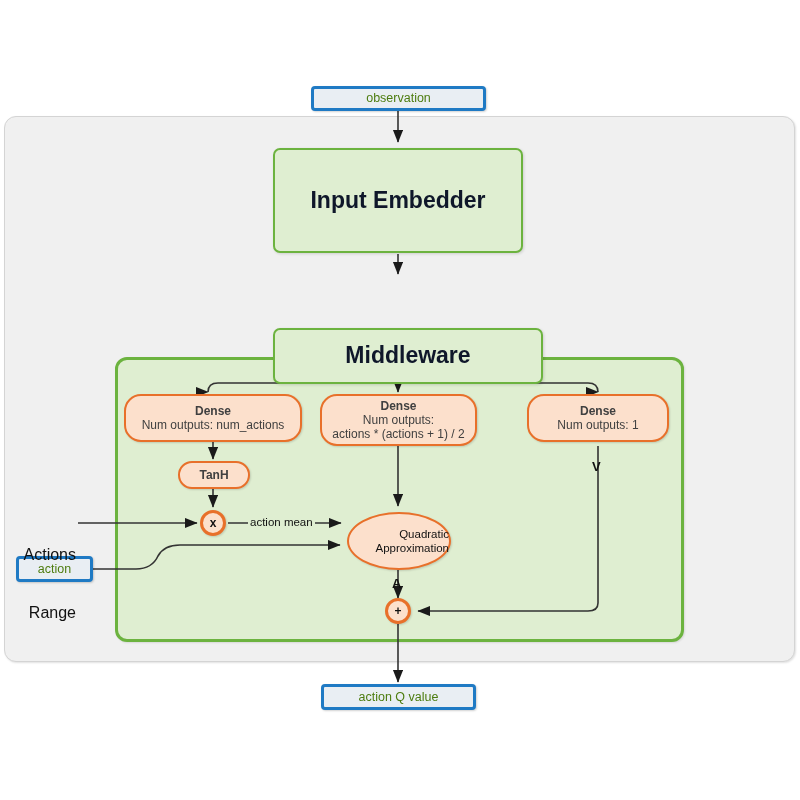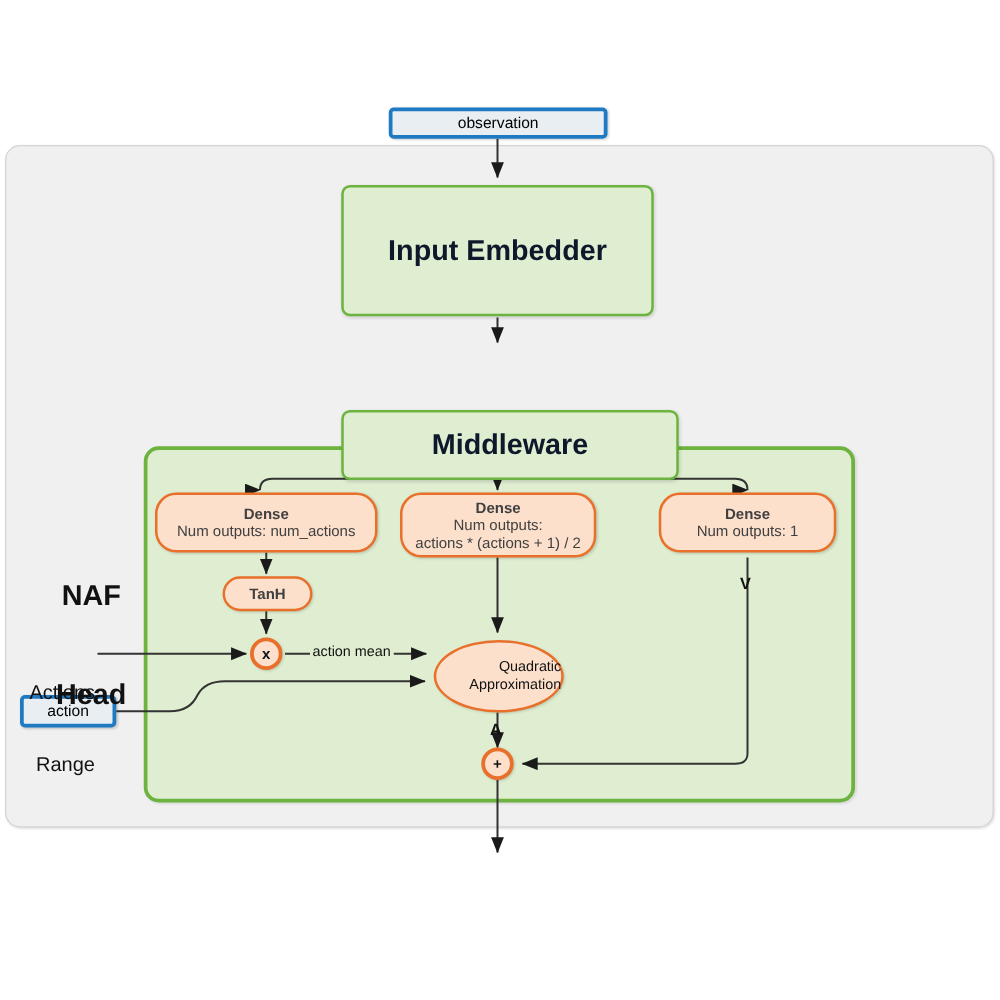--- a/index.html
+++ b/index.html
@@ -51,21 +51,21 @@
     border-radius: 12px;
     box-shadow: 1px 1px 2px rgba(0,0,0,0.10);
   }
 
   
   .io-box {
     background: #e9eef3;
     border: 3px solid #1f7ac4;
     border-radius: 4px;
     font-size: 12.5px;
-    color: #000000;
+    color: #4d7c0f;
     box-shadow: 1px 1px 2px rgba(0,0,0,0.18);
   }
 
   
   .green-box {
     background: #dfeed1;
     border: 2px solid #6cb33f;
     border-radius: 7px;
     font-size: 23px;
     font-weight: bold;
@@ -179,33 +179,32 @@
   </svg>
 
   <div class="node io-box" style="left:311px; top:86px; width:175px; height:25px;">
     <span>observation</span>
   </div>
 
   <div class="node io-box" style="left:16px; top:556px; width:77px; height:26px;">
     <span>action</span>
   </div>
 
+  <div class="node io-box" style="left:321px; top:684px; width:155px; height:26px;">
+    <span>action Q value</span>
+  </div>
 
   <div class="node green-box" style="left:273px; top:148px; width:250px; height:105px;">
     <span>Input Embedder</span>
   </div>
 
   <div class="node green-box" style="left:273px; top:280px; width:270px; height:56px;margin-top:48px;">
     <span>Middleware</span>
   </div>
 
-  <div class="label head-title" style="left:26px; top:410px; width:94px;">
-    <div>NAF</div>
-    <div>Head</div>
-  </div>
 
   <div class="node orange-box" style="left:124px; top:394px; width:178px; height:48px;">
     <div class="title">Dense</div>
     <div>Num outputs: num_actions</div>
   </div>
 
   <div class="node orange-box" style="left:320px; top:394px; width:157px; height:52px;">
     <div class="title">Dense</div>
     <div>Num outputs:</div>
     <div>actions * (actions + 1) / 2</div>

